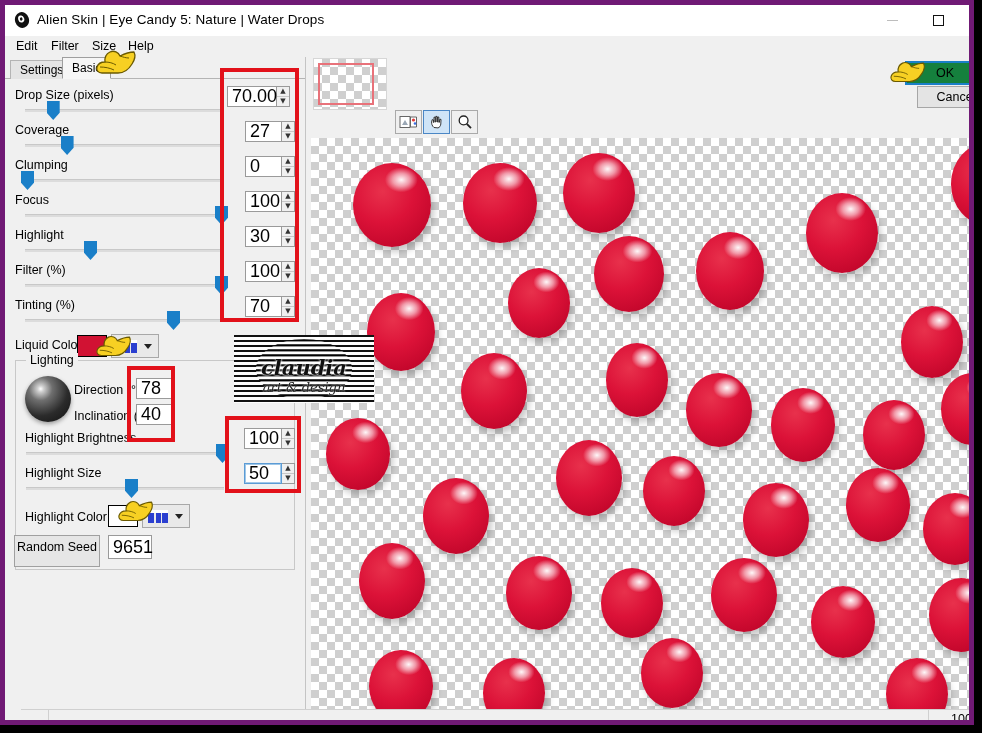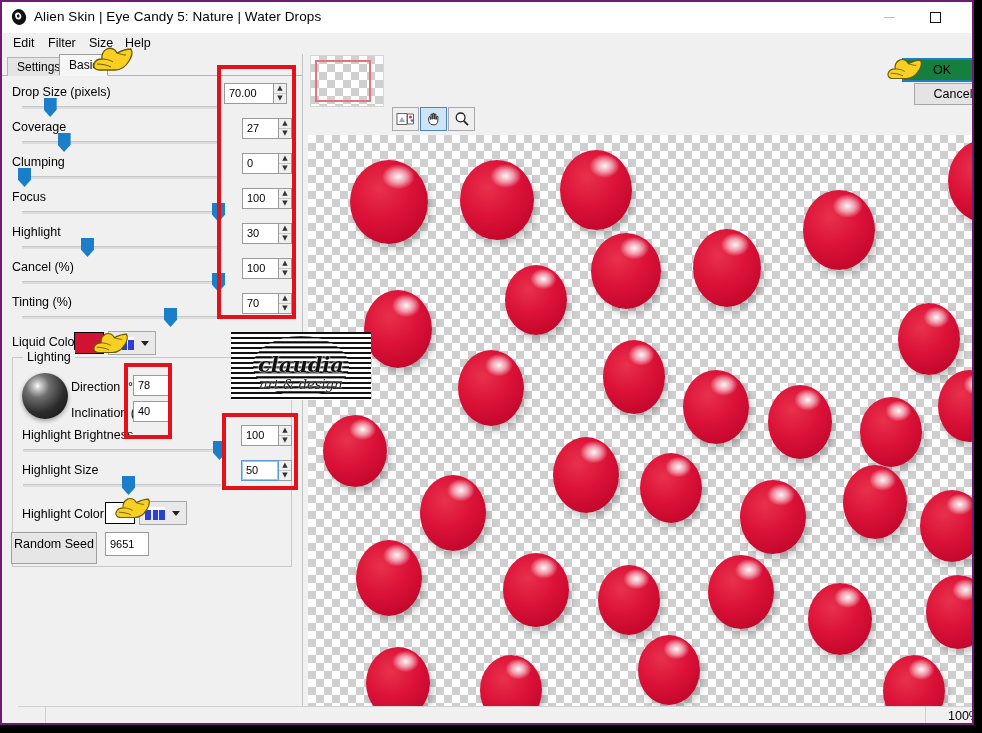--- a/index.html
+++ b/index.html
@@ -7,21 +7,21 @@
   body{
     width:982px;height:733px;overflow:hidden;
     background:#000;
     font-family:"Liberation Sans","DejaVu Sans",sans-serif;
     font-size:12px;color:#000;
     -webkit-font-smoothing:antialiased;
   }
   .window{
     position:absolute;left:0;top:0;width:974px;height:725px;
     background:#f0f0f0;
-    border:2px solid #701a75;
+    border:5px solid #701a75;
     box-sizing:border-box;
     overflow:hidden;
   }
   .shadow-r{position:absolute;left:974px;top:6px;width:8px;height:727px;background:#000;}
   .shadow-b{position:absolute;left:6px;top:725px;width:976px;height:8px;background:#000;}
 
   
   .titlebar{
     position:absolute;left:0;top:0;width:100%;height:31px;
     background:#ffffff;
@@ -88,21 +88,21 @@
   }
   .thumb{
     position:absolute;top:13px;width:13px;height:19px;margin-left:-6px;
     background:#1a7fc8;
     clip-path:polygon(0 0,100% 0,100% 62%,50% 100%,0 62%);
     cursor:pointer;
   }
   .spin{
     position:absolute;height:21px;
     background:#fff;border:1px solid #9a9a9a;box-sizing:border-box;
-    font-size:11px;line-height:19px;padding-left:4px;color:#000;
+    font-size:18px;line-height:19px;padding-left:4px;color:#000;
   }
   .spin.focus{border:1px solid #5b9bd5;box-shadow:0 0 0 1px #9fc7e8 inset;}
   .spinbtns{
     position:absolute;width:13px;height:21px;
     border:1px solid #9a9a9a;border-left:none;box-sizing:border-box;
     background:#f0f0f0;
     display:flex;flex-direction:column;
   }
   .spinbtns span{
     flex:1;display:flex;align-items:center;justify-content:center;
@@ -325,21 +325,21 @@
       <div class="track"></div>
       <div class="thumb" style="left:85px"></div>
       <div class="spin" style="left:240px;top:-2px;width:37px;">30</div>
       <div class="spinbtns" style="left:277px;top:-2px;">
           <span>▲</span>
           <span>▼</span>
         </div>
     </div>
 
     <div class="ctrl" style="top:206px">
-      <span class="ctrl-label">Cancel (%)</span>
+      <span class="ctrl-label">Filter (%)</span>
       <div class="track"></div>
       <div class="thumb" style="left:216px"></div>
       <div class="spin" style="left:240px;top:-2px;width:37px;">100</div>
       <div class="spinbtns" style="left:277px;top:-2px;">
           <span>▲</span>
           <span>▼</span>
         </div>
     </div>
 
     <div class="ctrl" style="top:241px">

